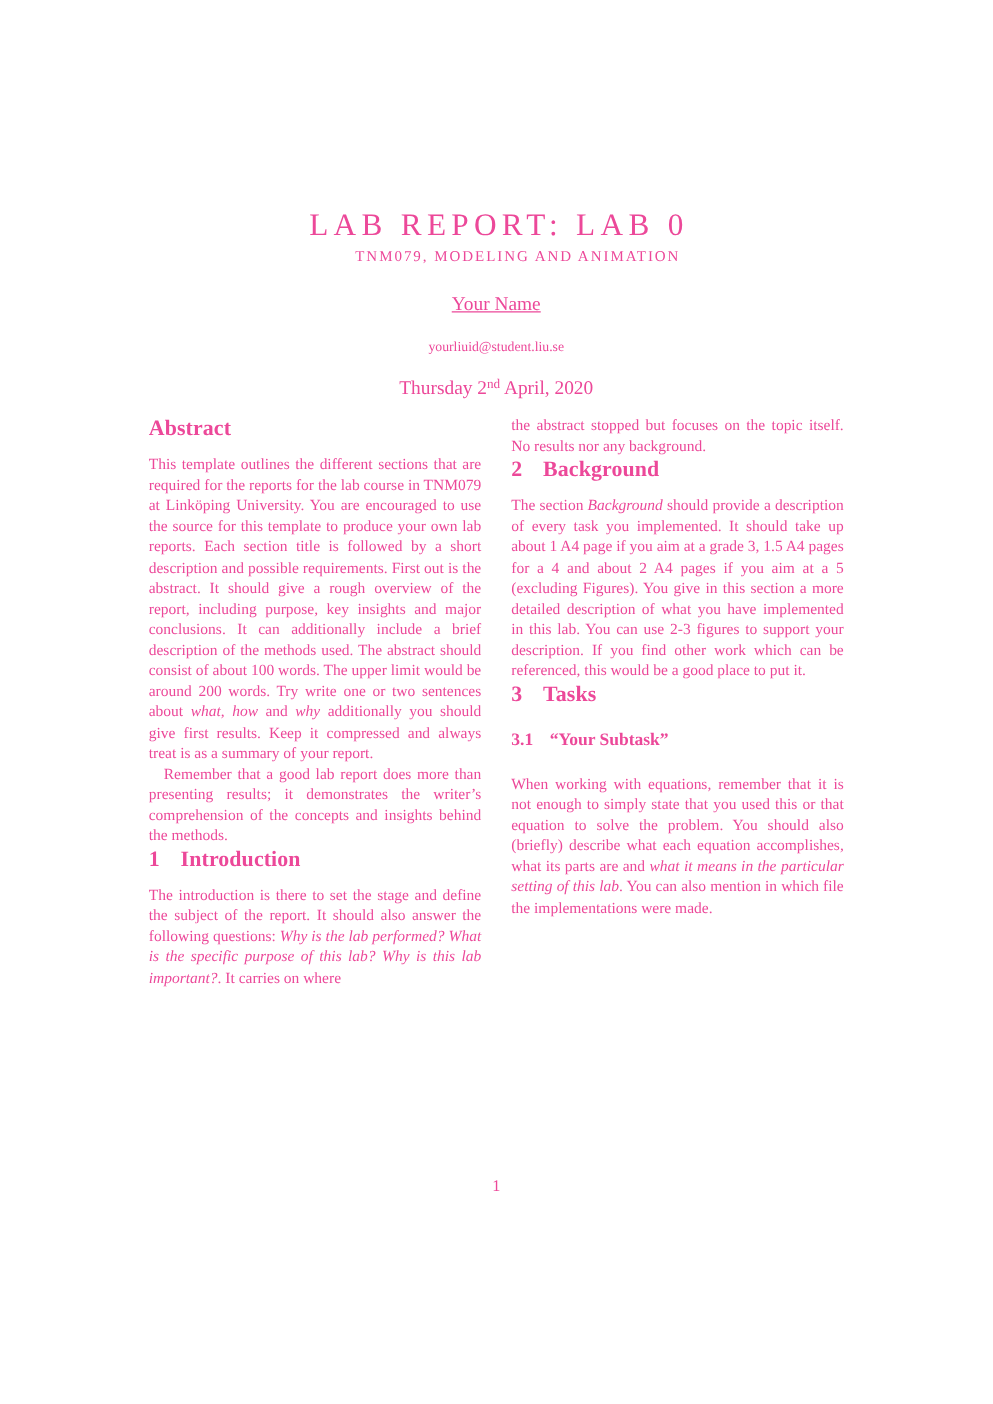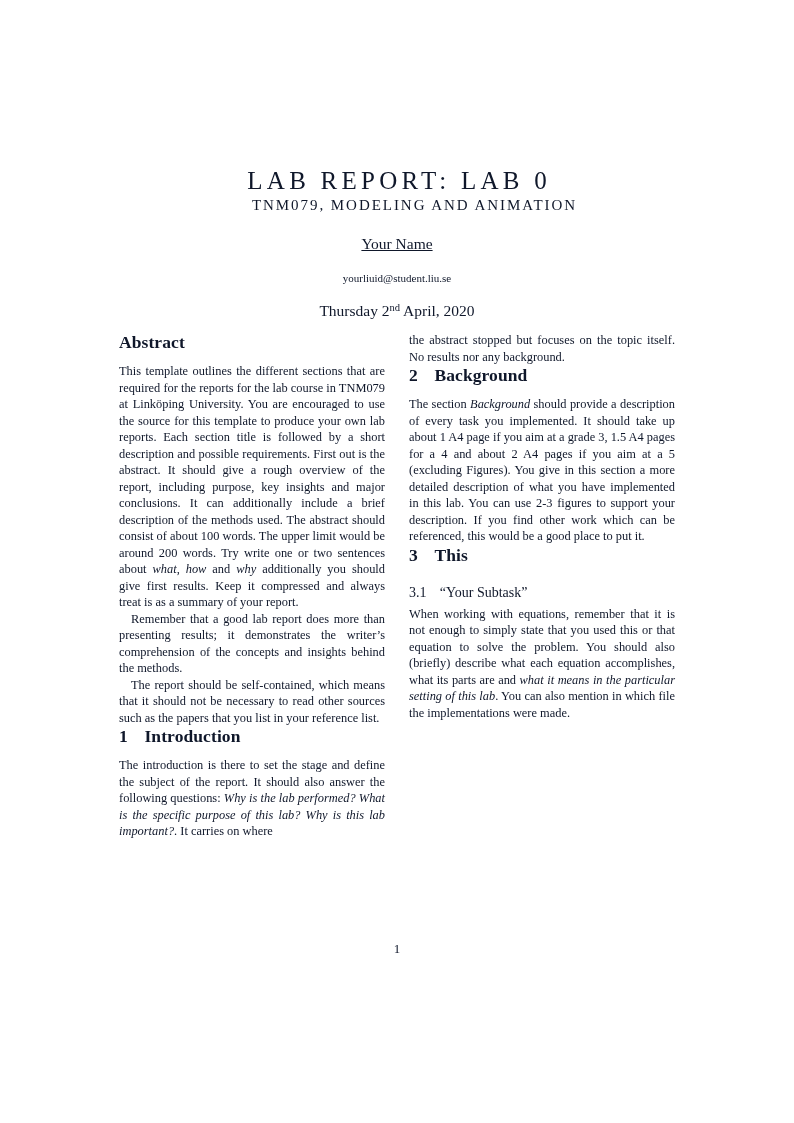--- a/index.html
+++ b/index.html
@@ -6,41 +6,41 @@
     margin: 0;
     padding: 0;
     background: #ffffff;
   }
   .page {
     position: relative;
     width: 794px;
     height: 1123px;
     margin: 0 auto;
     background: #ffffff;
-    color: #0f172a;
+    color: #ec4899;
     font-family: "Liberation Serif", "DejaVu Serif", serif;
     overflow: hidden;
   }
   
   .titleblock {
     box-sizing: border-box;
     height: 332px;
     padding-top: 168px;
     text-align: center;
   }
   .doc-title {
     font-size: 25px;
     line-height: 26px;
     letter-spacing: 0.17em;
     text-indent: 0.17em;
     white-space: nowrap;
   }
   .doc-subtitle {
     margin-top: 4px;
-    font-size: 15px;
+    font-size: 12px;
     line-height: 14px;
     letter-spacing: 0.13em;
     text-indent: 0.13em;
     text-transform: uppercase;
     margin-left: 33px;
   }
   .doc-author {
     margin-top: 22px;
     font-size: 15.5px;
     line-height: 19px;
@@ -76,24 +76,24 @@
   }
   h2.heading {
     margin: 0 0 10px 0;
     font-size: 17.5px;
     line-height: 21px;
     font-weight: bold;
     letter-spacing: 0.005em;
   }
   h2.heading.spaced { }
   h3.subheading {
-    margin: 18px 0 5px 0;
+    margin: 18px 0 18px 0;
     font-size: 14px;
     line-height: 17px;
-    font-weight: normal;
+    font-weight: bold;
   }
   .secnum { display: inline-block; margin-right: 0.95em; }
   p.body-par {
     margin: 0;
     font-size: 12.4px;
     line-height: 16.5px;
     text-align: justify;
     text-indent: 12px;
     hyphens: auto;
     -webkit-hyphens: auto;
@@ -122,33 +122,32 @@
     <div class="doc-email">yourliuid@student.liu.se</div>
     <div class="doc-date"><span>Thursday 2</span><sup>nd</sup><span> April, 2020</span></div>
   </header>
 
   <main class="columns">
 
     <div class="col">
       <h2 class="heading">Abstract</h2>
       <p class="body-par noindent"><span>This template outlines the different sections that are required for the reports for the lab course in TNM079 at Linköping University. You are encouraged to use the source for this template to produce your own lab reports. Each section title is followed by a short description and possible requirements. First out is the abstract. It should give a rough overview of the report, including purpose, key insights and major conclusions. It can additionally include a brief description of the methods used. The abstract should consist of about 100 words. The upper limit would be around 200 words. Try write one or two sentences about </span><em>what</em><span>, </span><em>how</em><span> and </span><em>why</em><span> additionally you should give first results. Keep it compressed and always treat is as a summary of your report.</span></p>
       <p class="body-par"><span>Remember that a good lab report does more than presenting results; it demonstrates the writer’s comprehension of the concepts and insights behind the methods.</span></p>
-      <p class="body-par"><span>The report should be self-contained, which means that it should not be necessary to read other sources such as the papers that you list in your reference list.</span></p>
 
       <h2 class="heading spaced"><span class="secnum">1</span><span>Introduction</span></h2>
       <p class="body-par noindent"><span>The introduction is there to set the stage and define the subject of the report. It should also answer the following questions: </span><em>Why is the lab performed? What is the specific purpose of this lab? Why is this lab important?</em><span>. It carries on where</span></p>
     </div>
 
     <div class="col">
       <p class="body-par noindent"><span>the abstract stopped but focuses on the topic itself. No results nor any background.</span></p>
 
       <h2 class="heading spaced"><span class="secnum">2</span><span>Background</span></h2>
       <p class="body-par noindent"><span>The section </span><em>Background</em><span> should provide a description of every task you implemented. It should take up about 1 A4 page if you aim at a grade 3, 1.5 A4 pages for a 4 and about 2 A4 pages if you aim at a 5 (excluding Figures). You give in this section a more detailed description of what you have implemented in this lab. You can use 2-3 figures to support your description. If you find other work which can be referenced, this would be a good place to put it.</span></p>
 
-      <h2 class="heading spaced"><span class="secnum">3</span><span>This</span></h2>
+      <h2 class="heading spaced"><span class="secnum">3</span><span>Tasks</span></h2>
 
       <h3 class="subheading"><span class="secnum">3.1</span><span>“Your Subtask”</span></h3>
       <p class="body-par noindent"><span>When working with equations, remember that it is not enough to simply state that you used this or that equation to solve the problem. You should also (briefly) describe what each equation accomplishes, what its parts are and </span><em>what it means in the particular setting of this lab</em><span>. You can also mention in which file the implementations were made.</span></p>
     </div>
 
   </main>
 
   <footer class="page-footer">
     <span>1</span>
   </footer>

